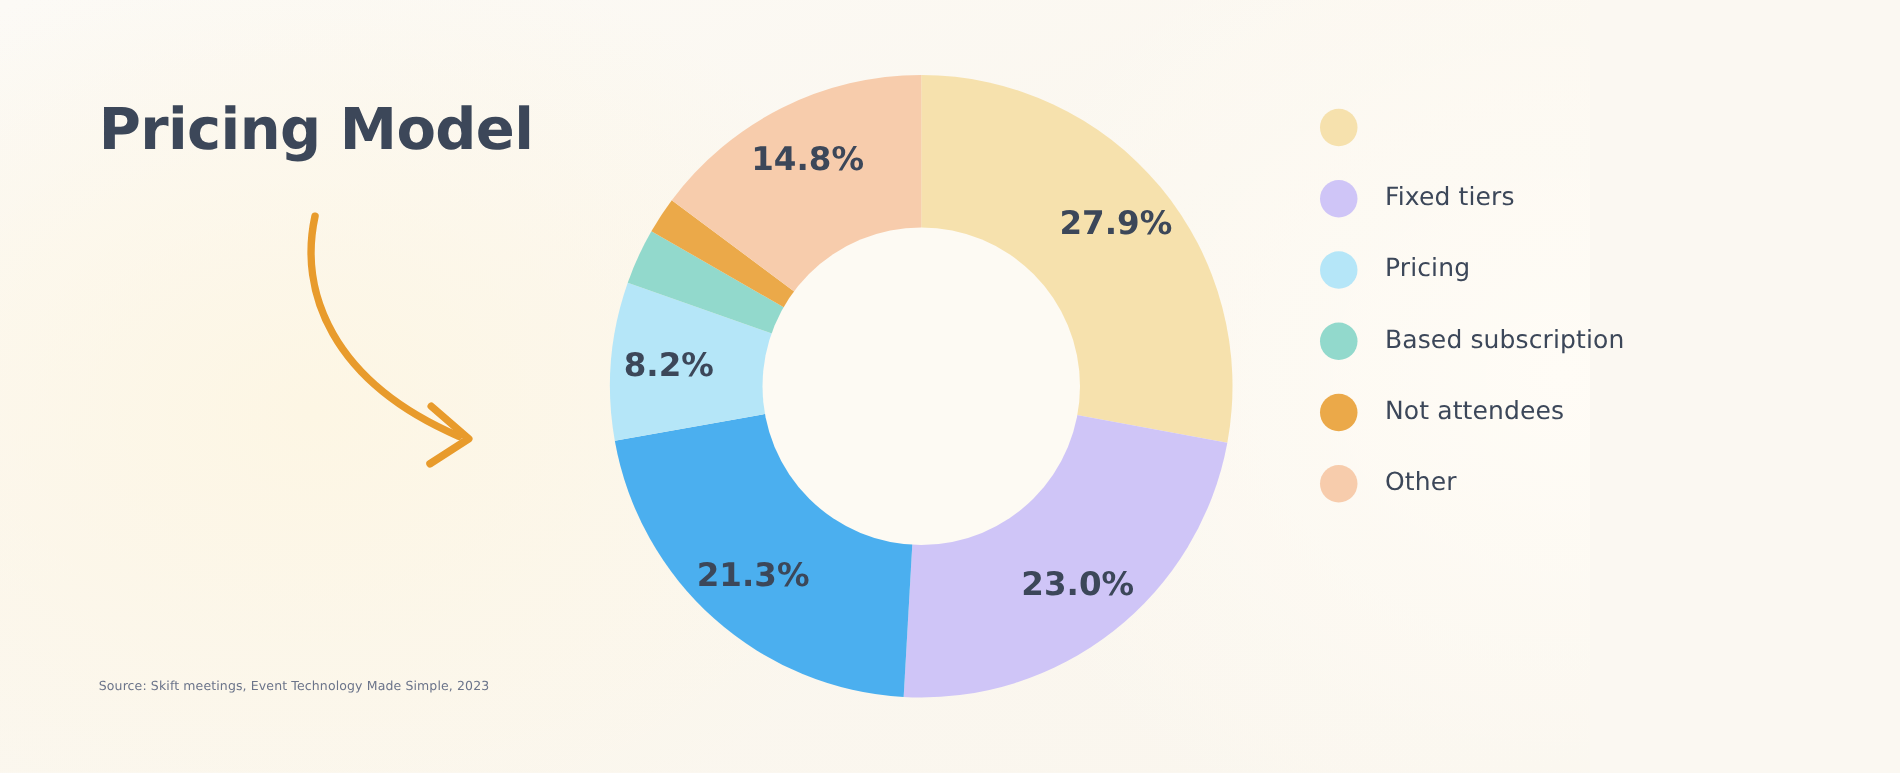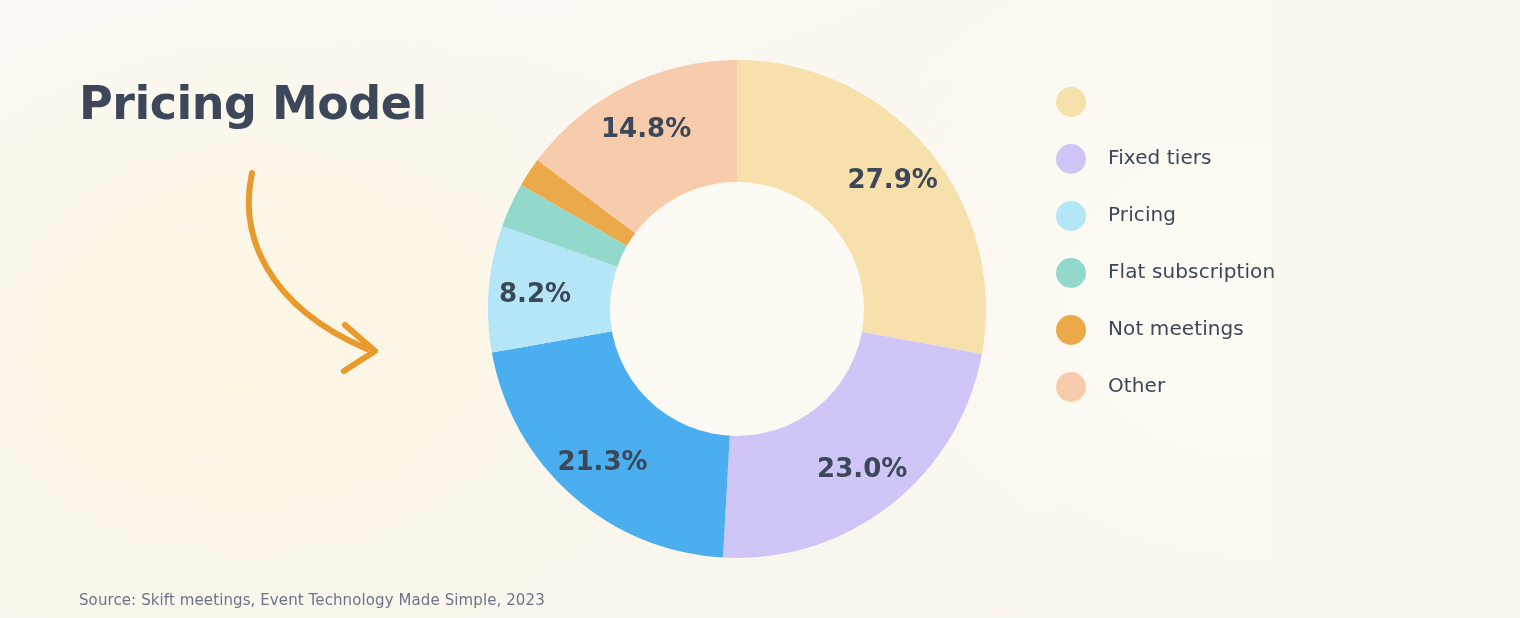--- a/index.html
+++ b/index.html
@@ -43,21 +43,21 @@
     width:30px; height:30px; border-radius:50%;
     flex:0 0 30px; margin-top:1px;
   }
   .legend-label {
     font-size:20px; color:#3C4759; line-height:1.42;
     max-width:300px; letter-spacing:0.1px;
   }
   
   #source {
     position:absolute; left:79px; top:544px;
-    font-size:15px; color:#6B748A; letter-spacing:0.1px;margin-top:47px;
+    font-size:10px; color:#6B748A; letter-spacing:0.1px;
   }
 </style>
 </head>
 <body>
 
 <div id="stage">
 
   <div id="title">Pricing Model</div>
 
   <svg id="arrow" viewBox="0 0 200 230">
@@ -94,25 +94,25 @@
       <div class="legend-row">
         <span class="legend-swatch" style="background: rgb(207, 197, 247);"></span>
         <span class="legend-label">Fixed tiers</span>
       </div>
       <div class="legend-row">
         <span class="legend-swatch" style="background: rgb(181, 230, 248);"></span>
         <span class="legend-label">Pricing</span>
       </div>
       <div class="legend-row">
         <span class="legend-swatch" style="background: rgb(146, 217, 204);"></span>
-        <span class="legend-label">Flat subscription</span>
+        <span class="legend-label">Based subscription</span>
       </div>
       <div class="legend-row">
         <span class="legend-swatch" style="background: rgb(235, 169, 73);"></span>
-        <span class="legend-label">Not meetings</span>
+        <span class="legend-label">Not attendees</span>
       </div>
       <div class="legend-row">
         <span class="legend-swatch" style="background: rgb(247, 204, 172);"></span>
         <span class="legend-label">Other</span>
       </div>
     </div>
 
   <div id="source">Source: Skift meetings, Event Technology Made Simple, 2023</div>
 
 </div>

